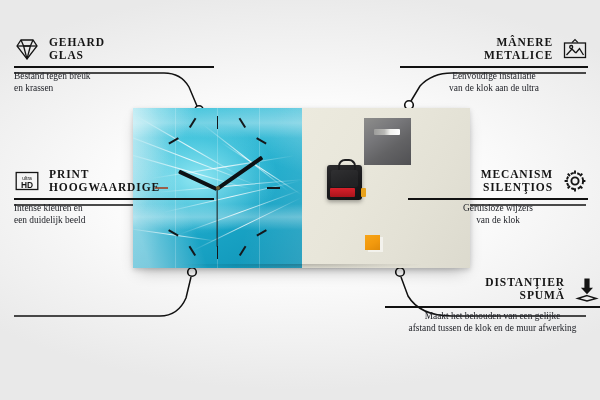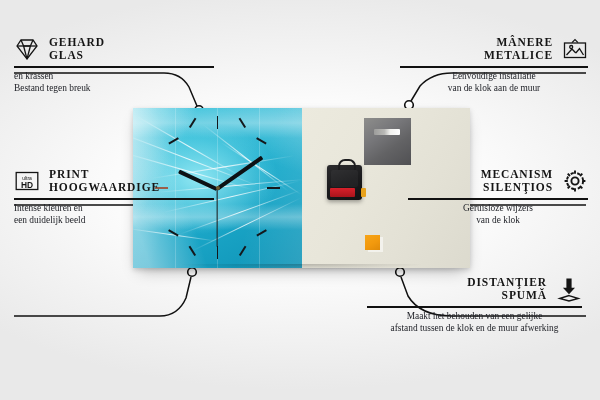--- a/index.html
+++ b/index.html
@@ -32,21 +32,21 @@
   .f-desc.ralign{text-align:center;}
   .ico{width:26px;height:26px;flex:0 0 26px;display:block;}
   .ico svg{display:block;width:26px;height:26px;}
 
   
   #feat-glass   {left:14px;  top:36px;  width:200px;}
   #feat-print   {left:14px;  top:168px; width:200px;}
   #feat-edges   {left:14px;  top:278px; width:200px;}
   #feat-handles {right:12px; top:36px;  width:188px;}
   #feat-mech    {right:12px; top:168px; width:180px;}
-  #feat-spacer  {right:18px; top:276px; width:215px;}
+  #feat-spacer  {right:0; top:276px; width:215px;}
 
   
   #lines{position:absolute;inset:0;pointer-events:none;}
 
   
   #product{
     position:absolute;left:133px;top:108px;width:337px;height:160px;
     box-shadow:0 7px 16px -6px rgba(0,0,0,.33), 0 2px 5px rgba(0,0,0,.16);
   }
   #clock-panel{
@@ -209,22 +209,22 @@
         </g>
           </svg>
       </span>
       <div>
         <div class="f-title">GEHARD</div>
         <div class="f-title">GLAS</div>
       </div>
     </div>
     <div class="f-rule"></div>
     <div class="f-desc">
+      <div>Bestand tegen breuk</div>
       <div>en krassen</div>
-      <div>Bestand tegen breuk</div>
     </div>
   </div>
 
   <div class="feature" id="feat-print">
     <div class="f-head">
       <span class="ico">
         <svg viewBox="0 0 26 26">
           <rect x="2.2" y="4.5" width="21.6" height="17" fill="none" stroke="#141414" stroke-width="1.3"></rect>
           <text x="13" y="12" text-anchor="middle" font-family="Liberation Sans, sans-serif" font-size="5" fill="#141414">ultra</text>
           <text x="13" y="19.6" text-anchor="middle" font-family="Liberation Sans, sans-serif" font-size="8.4" font-weight="bold" fill="#141414">HD</text>
@@ -257,21 +257,21 @@
           </svg>
       </span>
       <div>
         <div class="f-title ralign">MÂNERE</div>
         <div class="f-title ralign">METALICE</div>
       </div>
     </div>
     <div class="f-rule"></div>
     <div class="f-desc ralign">
       <div>Eenvoudige installatie</div>
-      <div>van de klok aan de muur</div>
+      <div>van de klok aan de ultra</div>
     </div>
   </div>
 
   <div class="feature" id="feat-mech">
     <div class="f-head right">
       <span class="ico">
         <svg viewBox="0 0 26 26">
             <g fill="none" stroke="#141414" stroke-width="1.9">
           <circle cx="13" cy="13" r="3.6"></circle>
           <path d="M13 2.6 v3.2 M13 20.2 v3.2 M2.6 13 h3.2 M20.2 13 h3.2

